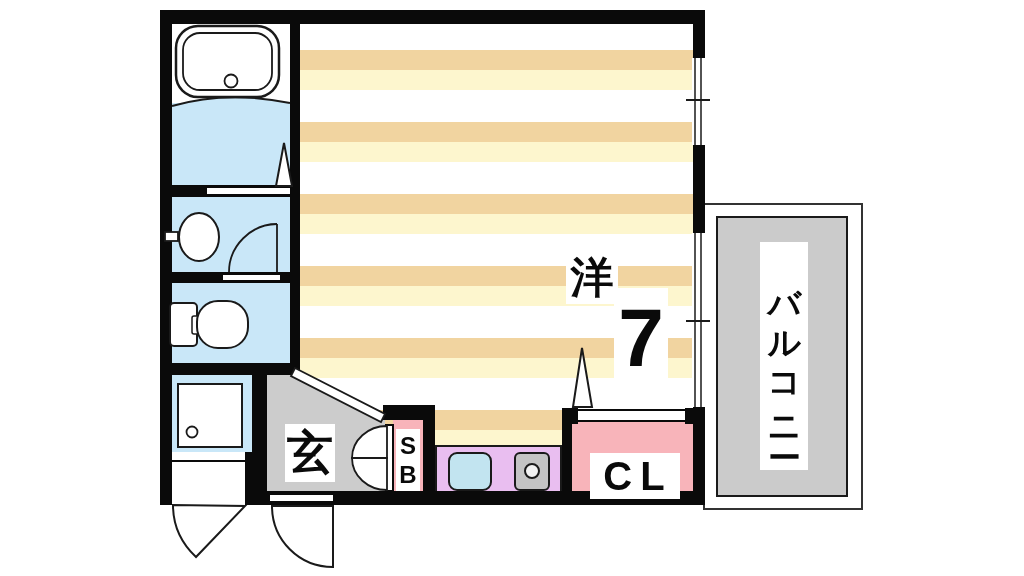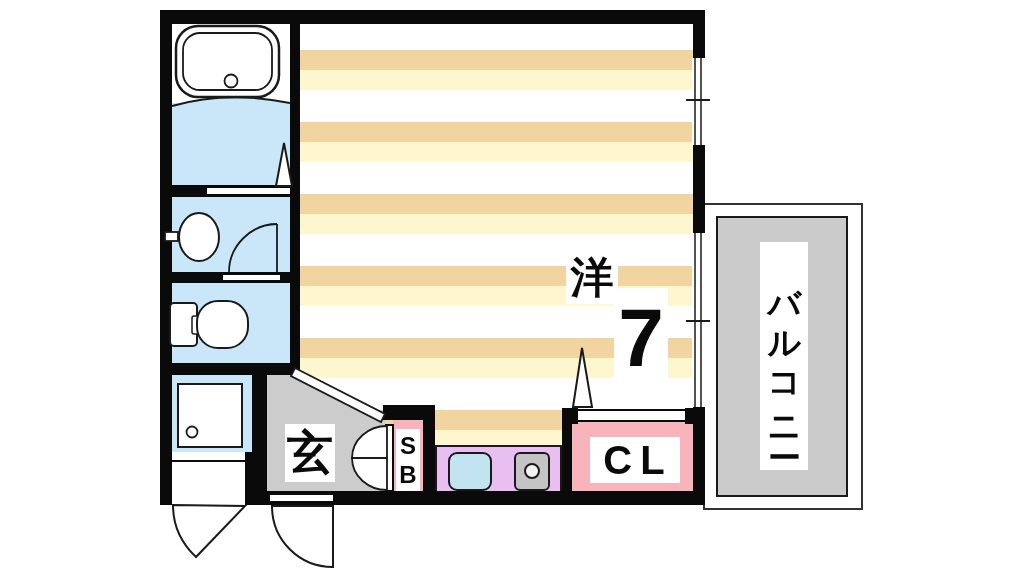--- a/index.html
+++ b/index.html
@@ -135,20 +135,20 @@
       <rect x="692" y="233" width="14" height="174" fill="#ffffff"></rect>
       <line x1="695" y1="233" x2="695" y2="407" stroke="#1a1a1a" stroke-width="1.5"></line>
       <line x1="701" y1="233" x2="701" y2="407" stroke="#1a1a1a" stroke-width="1.5"></line>
       <line x1="686" y1="321" x2="710" y2="321" stroke="#1a1a1a" stroke-width="2"></line>
     </g>
   </svg>
 
   <div class="labelbox" style="left:566px;top:252px;width:52px;height:52px;font-size:43px;font-weight:700;">洋</div>
   <div class="labelbox" style="left:614px;top:288px;width:54px;height:100px;font-size:82px;font-weight:700;">7</div>
   <div class="labelbox" style="left:285px;top:424px;width:50px;height:58px;font-size:46px;font-weight:700;">玄</div>
-  <div class="labelbox" style="left:590px;top:437px;width:90px;height:46px;font-size:40px;font-weight:600;letter-spacing:8px;padding-left:6px;box-sizing:border-box;">CL</div>
+  <div class="labelbox" style="left:590px;top:453px;width:90px;height:46px;font-size:40px;font-weight:600;letter-spacing:8px;padding-left:6px;box-sizing:border-box;">CL</div>
   <div class="labelbox" style="left:396px;top:429px;width:24px;height:62px;flex-direction:column;font-size:24px;font-weight:600;line-height:29px;">
     <span>S</span>
     <span>B</span>
   </div>
   <div class="labelbox vtext" style="left:760px;top:242px;width:48px;height:228px;font-size:33px;font-weight:600;">バルコニー</div>
 
 </div>
 
 </body></html>

